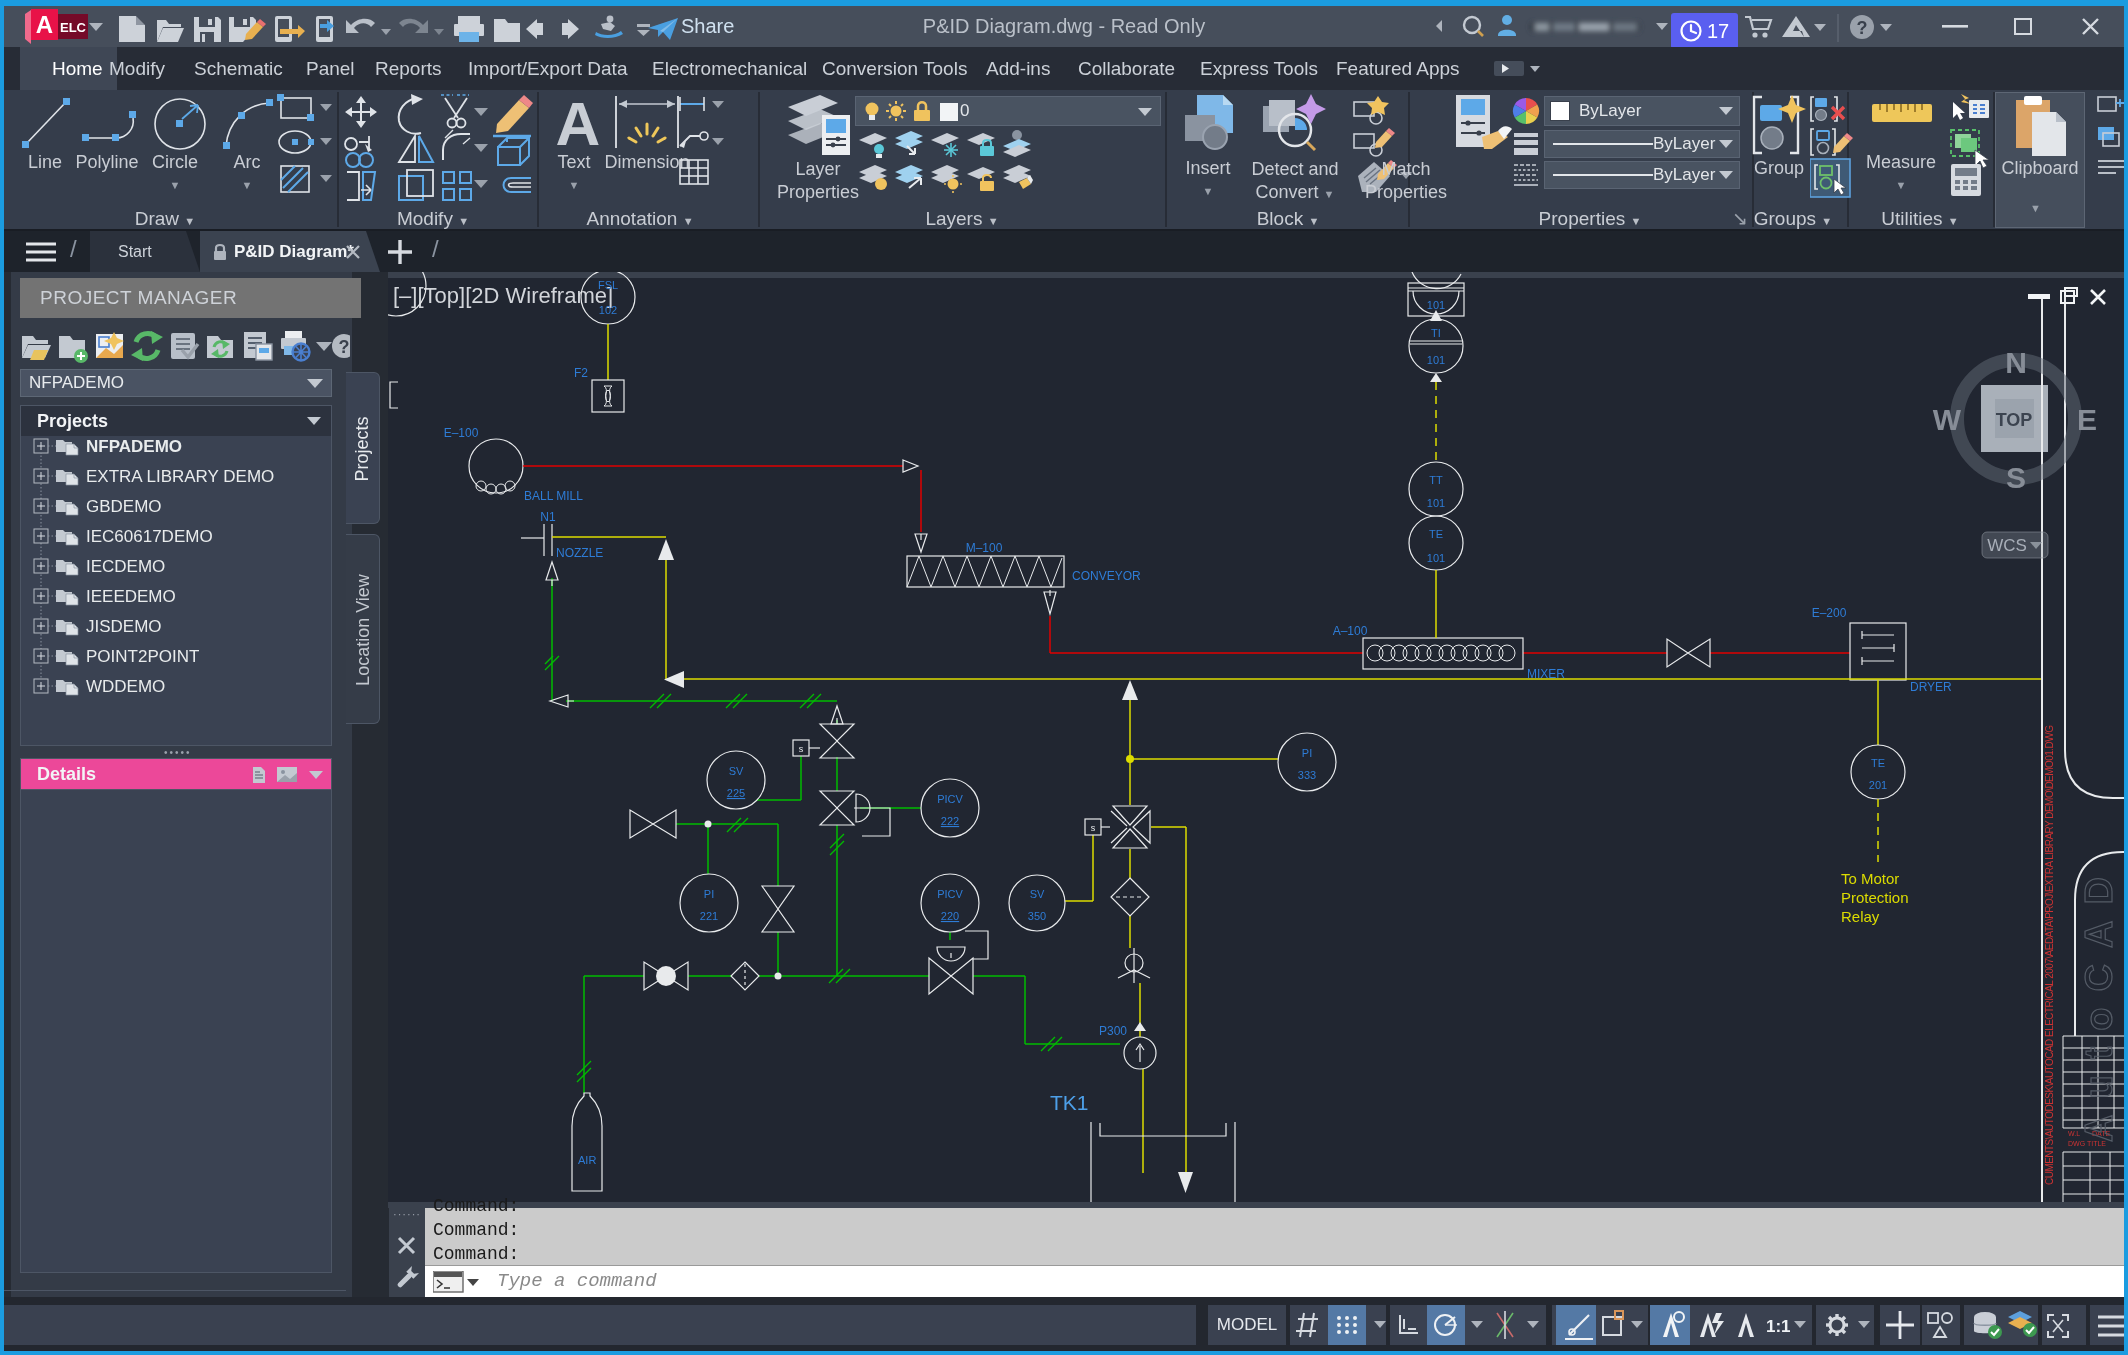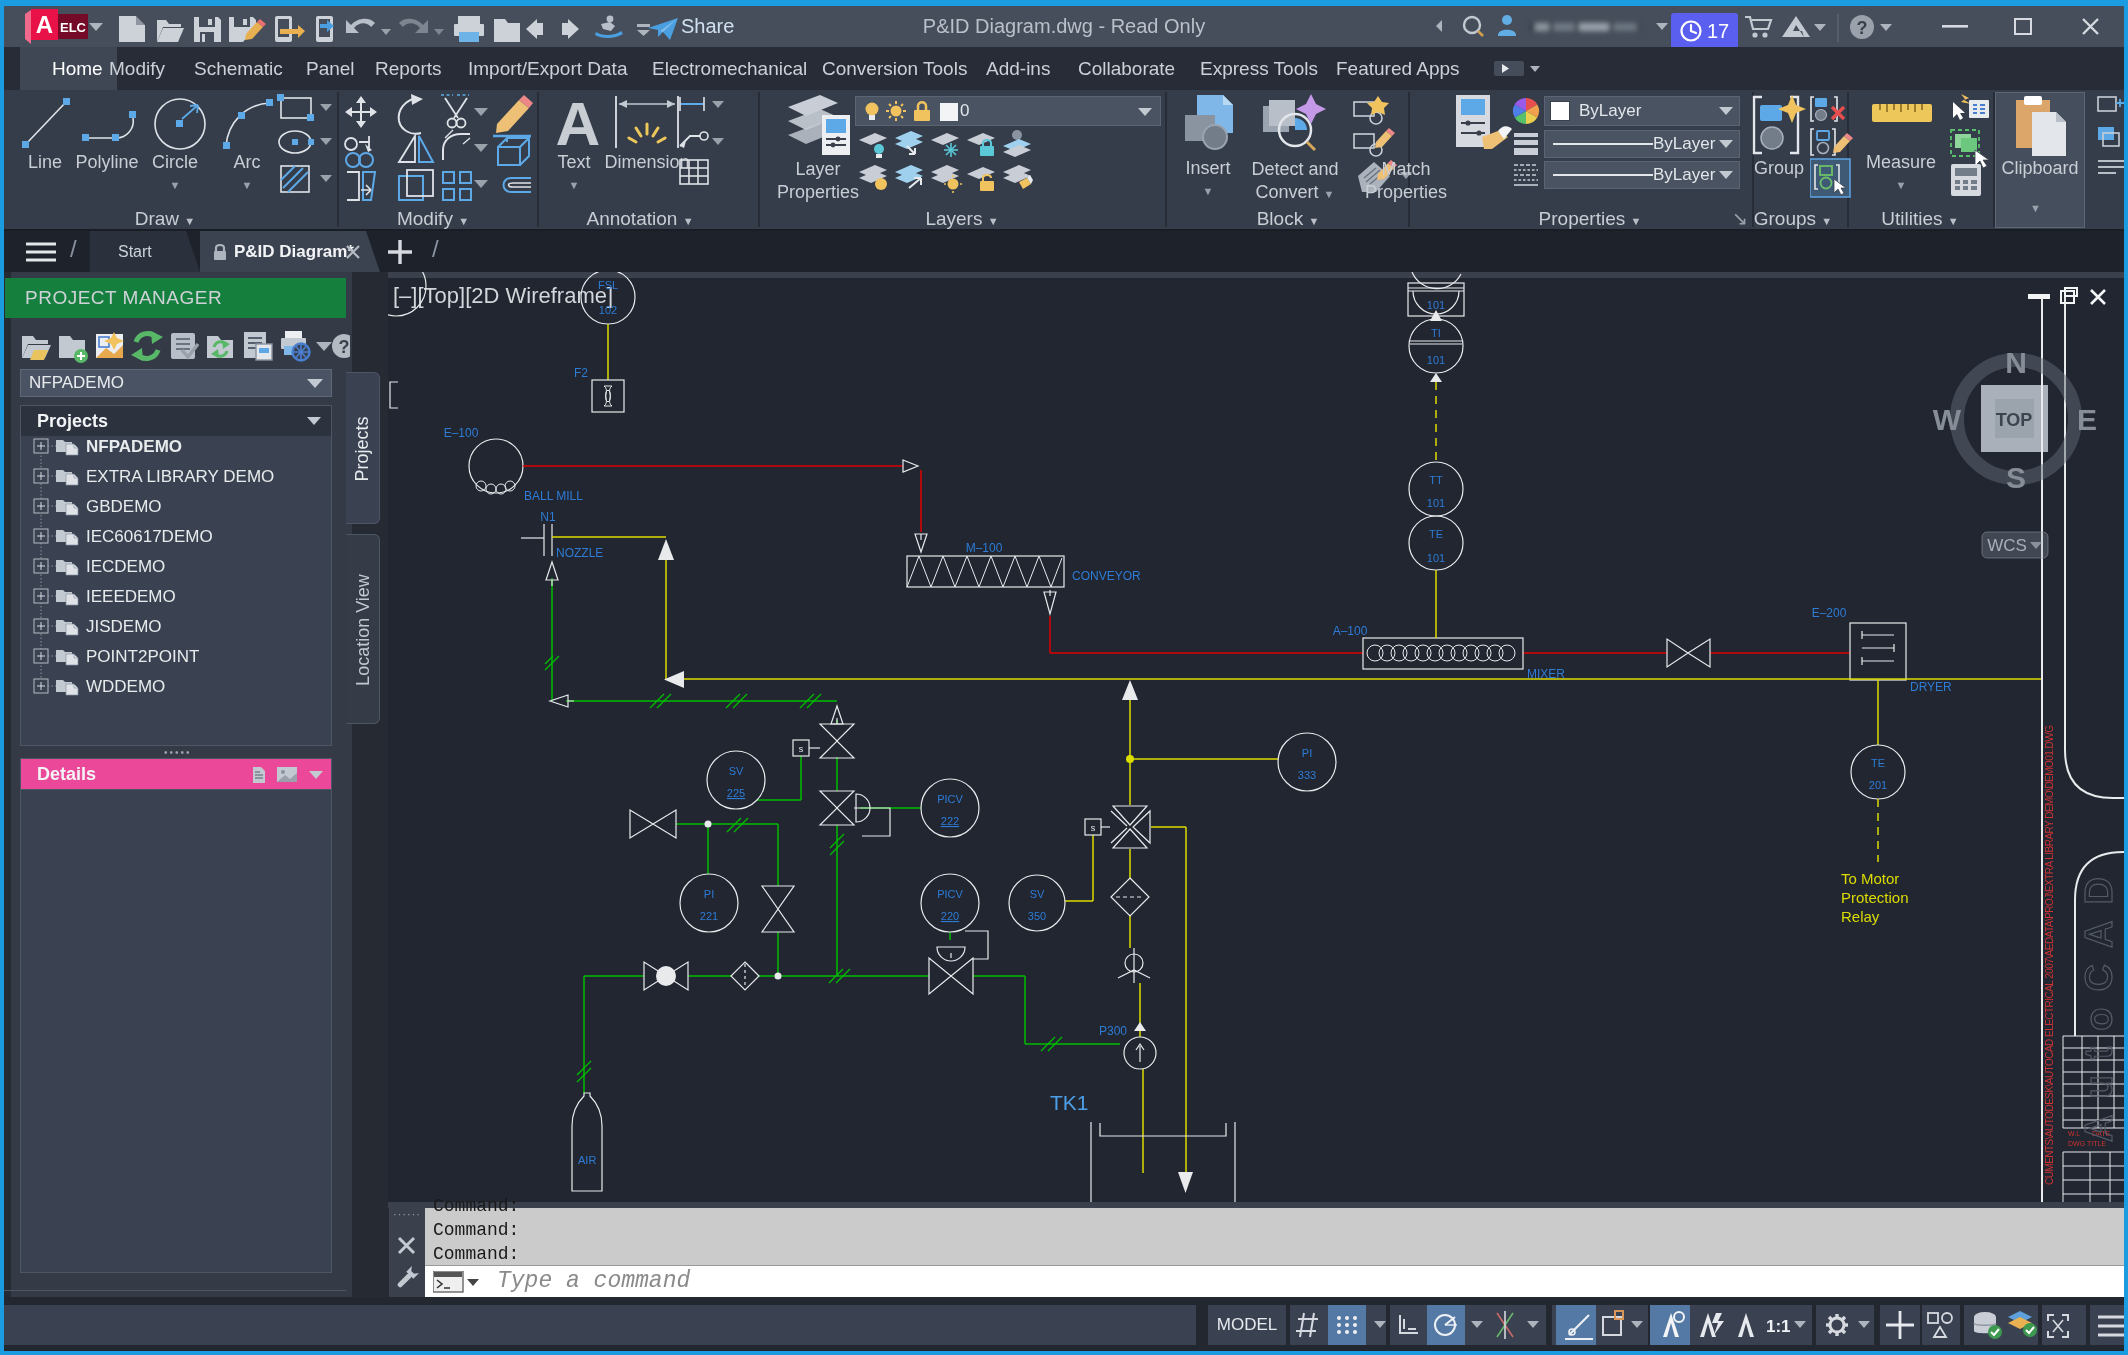--- a/index.html
+++ b/index.html
@@ -649,21 +649,21 @@
         <path d="M1 1 L13 13 M13 1 L1 13" stroke="#b4bac2" stroke-width="2.2"></path>
       </svg>
     <svg class="abs" style="left:384px;top:9px;" width="24" height="24">
         <path d="M12 0 L12 24 M0 12 L24 12" stroke="#d6dae0" stroke-width="3.4"></path>
       </svg>
     <div class="abs" style="left:428px;top:4px;width:16px;height:34px;color:#8a93a0;font-size:24px;">/</div>
   </div>
   <div id="leftdock">
 
     <div class="abs" style="left:7px;top:0;width:341px;height:1030px;background:#343b47;"></div>
-    <div class="abs" style="left:1px;top:6px;width:341px;height:40px;background:#15803d;">
+    <div class="abs" style="left:16px;top:6px;width:341px;height:40px;background:#737373;">
       <div class="abs" style="left:20px;top:0;line-height:40px;color:#ced2d8;font-size:19px;letter-spacing:0.5px;">PROJECT MANAGER</div>
     </div>
 
     <svg class="abs" style="left:16px;top:58px;" width="330" height="34" viewBox="0 0 330 34">
       <g>
         <path d="M2 28 L2 6 L13 6 L16 10 L28 10 L28 14 L8 14 Z" fill="#c3c9d1"></path>
         <path d="M8 15 L31 15 L25 28 L2 28 Z" fill="#c3c9d1"></path>
         <path d="M14 20 L28 20 L24 30 L10 30 Z" fill="#e8c35e"></path>
       </g>
       <g transform="translate(37,0)">
@@ -1121,21 +1121,21 @@
     <div class="abs" style="left:36px;top:0;width:1699px;height:58px;background:#cbcbcb;border-bottom:1px solid #9a9a9a;">
       <div style="position:absolute;left:8px;top:-14px;font-family:'Liberation Mono',monospace;font-size:18px;color:#1a1a1a;line-height:24px;">Command:<br>Command:<br>Command:</div>
     </div>
     <div class="abs" style="left:36px;top:58px;width:1699px;height:31px;background:#ffffff;">
       <svg class="abs" style="left:8px;top:5px;" width="46" height="22" viewBox="0 0 46 22">
         <rect x="0" y="0" width="30" height="21" fill="#efefef" stroke="#666" stroke-width="1.4"></rect>
         <rect x="1" y="1" width="28" height="5" fill="#555"></rect>
         <path d="M4 9 L9 13 L4 17 M11 17 L17 17" stroke="#333" stroke-width="1.6" fill="none"></path>
         <path d="M34 8 L46 8 L40 15 Z" fill="#444"></path>
       </svg>
-      <div class="abs" style="left:72px;top:0;line-height:31px;font-family:'Liberation Mono',monospace;font-style:italic;font-size:23px;color:#8a8a8a;">Type a command</div>
+      <div class="abs" style="left:72px;top:0;line-height:31px;font-family:'Liberation Mono',monospace;font-style:italic;font-size:19px;color:#8a8a8a;">Type a command</div>
     </div>
   </div>
   <div id="statusbar">
     <div class="sblock" style="left:0px;width:1192px;"></div>
     <div class="sblock" style="left:1204px;width:78px;text-align:center;line-height:40px;color:#e6e9ed;font-size:17px;">MODEL</div>
     <div class="sblock" style="left:1286px;width:96px;"></div>
     <div class="sblock" style="left:1324px;width:38px;background:#5479a5;"></div>
     <div class="sblock" style="left:1386px;width:156px;"></div>
     <div class="sblock" style="left:1423px;width:38px;background:#5479a5;"></div>
     <div class="sblock" style="left:1548px;width:96px;"></div>

